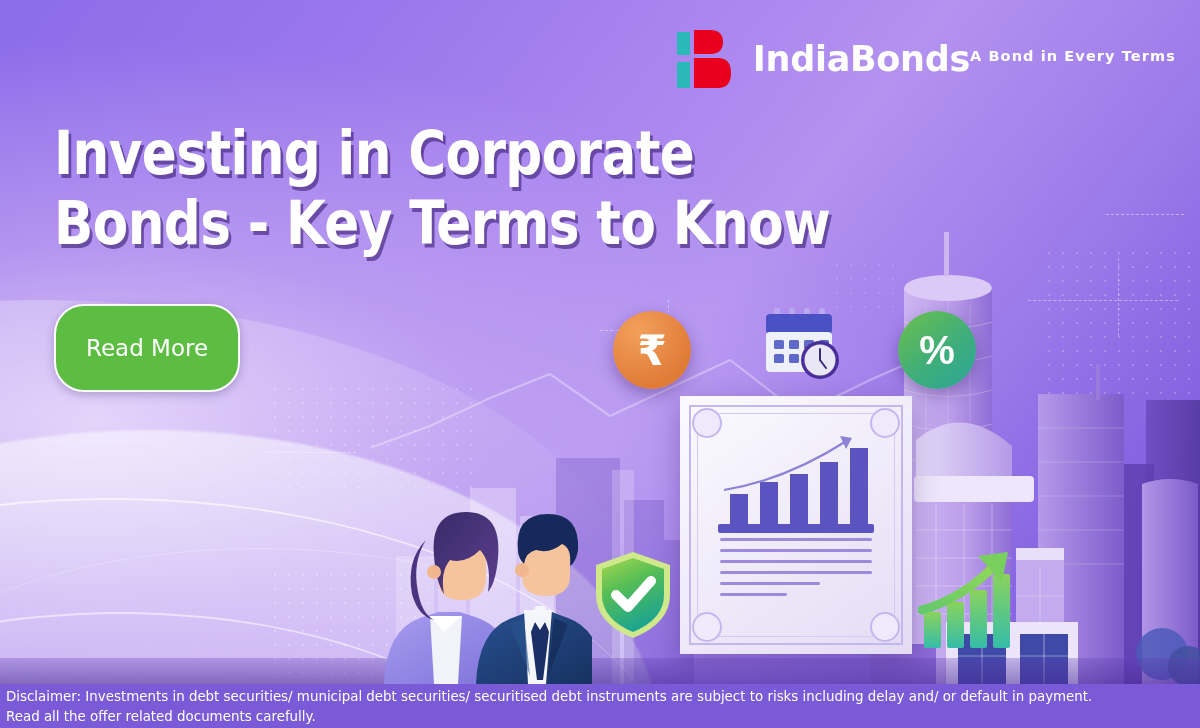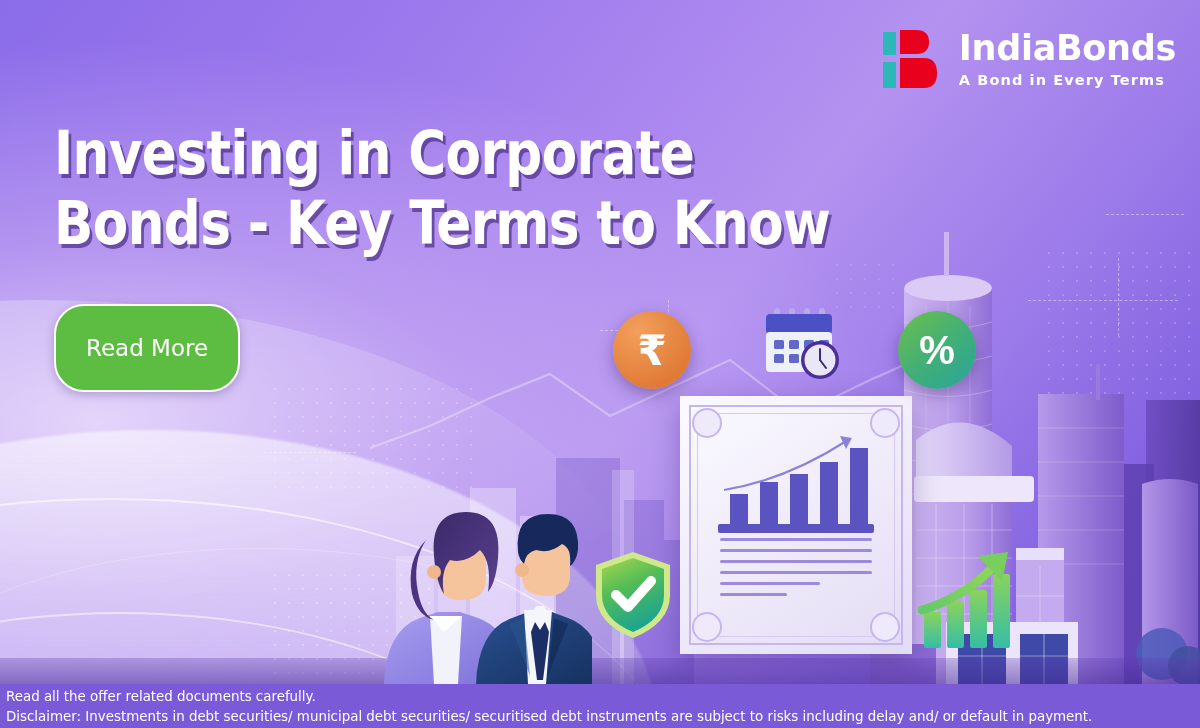--- a/index.html
+++ b/index.html
@@ -104,21 +104,21 @@
 
   
   .ground{
     position:absolute;left:0;right:0;bottom:44px;height:26px;
     background:linear-gradient(180deg,rgba(96,62,180,.30),rgba(70,42,148,.55));
   }
 
   
   .logo{position:absolute;right:24px;top:26px;display:flex;align-items:center;gap:14px;}
   .logo-mark{position:relative;width:62px;height:66px;flex:0 0 auto;}
-  .logo-text{display:flex;flex-direction:column;line-height:1;}
+  .logo-text{display:flex;flex-direction:row;line-height:1;}
   .logo-name{
     font-size:35px;font-weight:700;color:#fff;letter-spacing:-.3px;
     font-family:"DejaVu Sans","Liberation Sans",sans-serif;
   }
   .logo-tag{
     margin-top:7px;font-size:14.5px;font-weight:700;color:#fff;
     letter-spacing:1.1px;font-family:"DejaVu Sans","Liberation Sans",sans-serif;
   }
 
   
@@ -444,17 +444,17 @@
   </div>
 
   <div class="headline">
     <span>Investing in Corporate</span>
     <span class="headline-l2">Bonds - Key Terms to Know</span>
   </div>
 
   <a class="cta">Read More</a>
 
   <div class="disclaimer">
+    <span>Disclaimer: Investments in debt securities/ municipal debt securities/ securitised debt instruments are subject to risks including delay and/ or default in payment.</span>
     <span>Read all the offer related documents carefully.</span>
-    <span>Disclaimer: Investments in debt securities/ municipal debt securities/ securitised debt instruments are subject to risks including delay and/ or default in payment.</span>
   </div>
 
 </div>
 
 </body></html>

